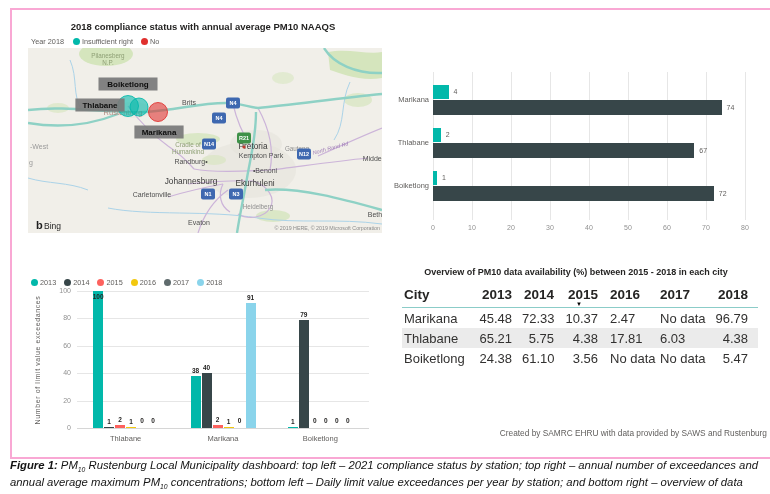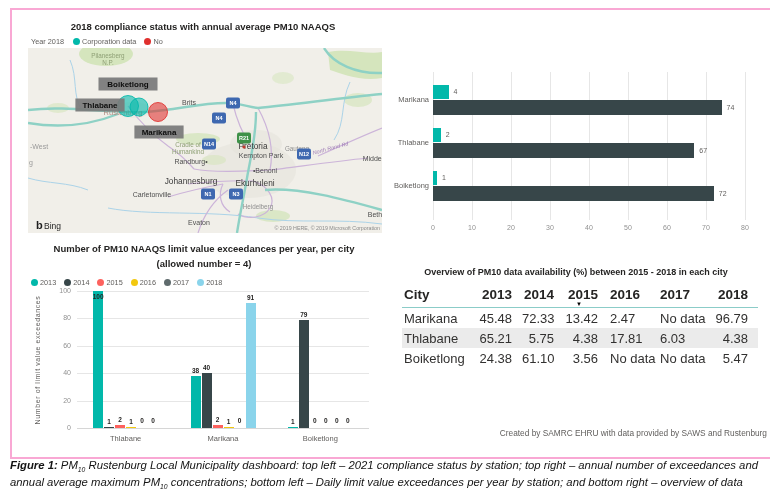--- a/index.html
+++ b/index.html
@@ -73,21 +73,21 @@
 <body>
 
 <div class="dashboard">
 
   <section class="panel" style="left:8px;top:4px;width:366px;height:222px;">
     <div class="ptitle" style="top:6px;">2018 compliance status with annual average PM10 NAAQS</div>
     <div class="legend" style="left:11px;top:23px;" id="map-legend">
         <span class="pre">Year 2018</span>
         <span class="li">
           <span class="dot" style="background: rgb(1, 184, 170);"></span>
-          <span>Corporation data</span>
+          <span>Insufficient right</span>
         </span>
         <span class="li">
           <span class="dot" style="background: rgb(224, 48, 46);"></span>
           <span>No</span>
         </span>
       </div>
     <div class="map-wrap">
       <svg id="map-svg" width="354" height="185" viewBox="0 0 354 185">
         <rect x="0" y="0" width="354" height="185" fill="#f1efe9"></rect>
         <g>
@@ -245,21 +245,20 @@
         <div class="hval" style="left: 266.3px; top: 74.5px;">67</div>
         <div class="hcat" style="top: 109px;">Boiketlong</div>
         <div class="hbar" style="top: 99px; height: 14px; width: 3.9px; background: rgb(1, 184, 170);"></div>
         <div class="hval" style="left: 8.9px; top: 102px;">1</div>
         <div class="hbar" style="top: 114px; height: 15px; width: 280.8px; background: rgb(55, 70, 73);"></div>
         <div class="hval" style="left: 285.8px; top: 117.5px;">72</div>
       </div>
   </section>
 
   <section class="panel" style="left:8px;top:230px;width:368px;height:214px;">
-    <div class="ptitle" style="top:2px;left:22px;right:22px;">Number of PM10 NAAQS limit value exceedances per year, per city (allowed number = 4)</div>
     <div class="legend" style="left:11px;top:38px;" id="vbar-legend">
         <span class="li">
           <span class="dot" style="background: rgb(1, 184, 170);"></span>
           <span>2013</span>
         </span>
         <span class="li">
           <span class="dot" style="background: rgb(55, 70, 73);"></span>
           <span>2014</span>
         </span>
         <span class="li">
@@ -365,21 +364,21 @@
               <th class="al-r">
                 <div>2018</div>
               </th>
             </tr>
           </thead>
           <tbody>
             <tr>
               <td class="al-l">Marikana</td>
               <td class="al-r">45.48</td>
               <td class="al-r">72.33</td>
-              <td class="al-r">13.42</td>
+              <td class="al-r">10.37</td>
               <td class="al-l">2.47</td>
               <td class="al-l">No data</td>
               <td class="al-r">96.79</td>
             </tr>
             <tr class="striped">
               <td class="al-l">Thlabane</td>
               <td class="al-r">65.21</td>
               <td class="al-r">5.75</td>
               <td class="al-r">4.38</td>
               <td class="al-l">17.81</td>

